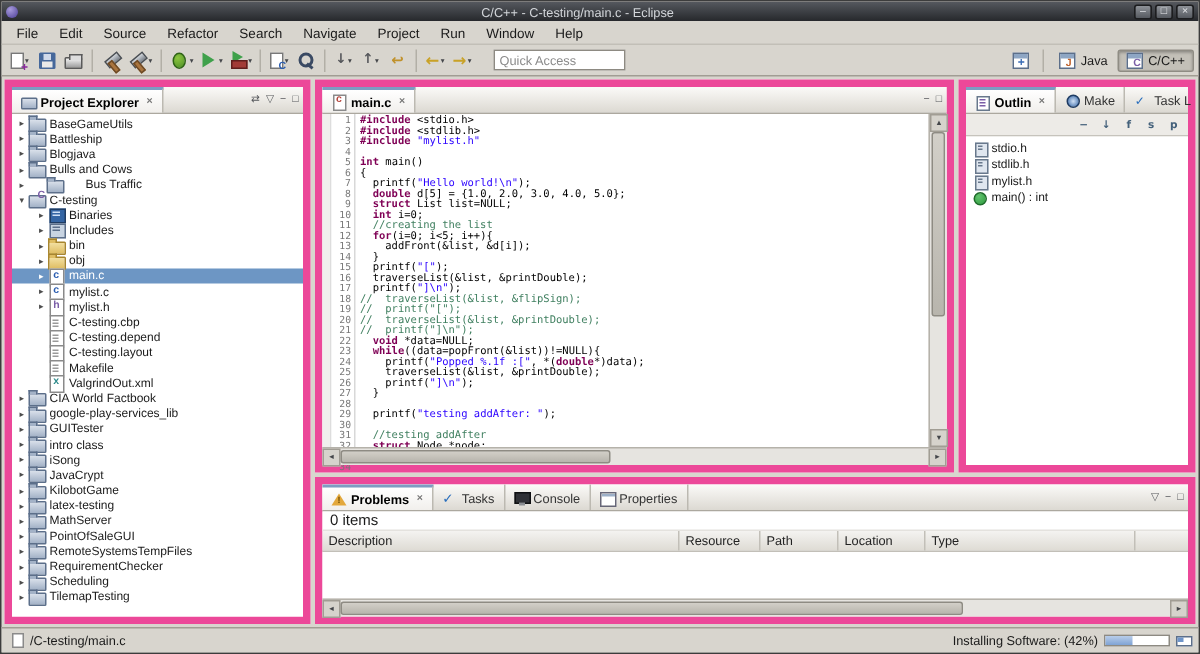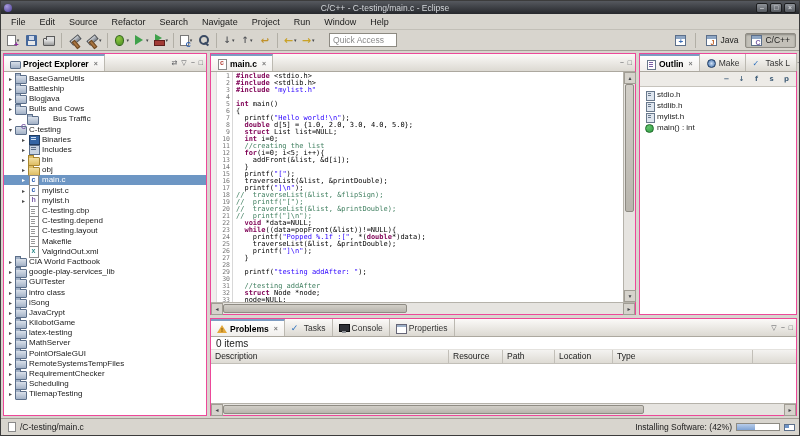--- a/index.html
+++ b/index.html
@@ -41,37 +41,37 @@
   .g-playbox::before{content:"";position:absolute;top:0;left:2px;border-left:7px solid #3fa14b;border-top:4px solid transparent;border-bottom:4px solid transparent;}
   .g-playbox::after{content:"";position:absolute;bottom:0;left:1px;width:9px;height:4px;background:#a23b36;border:1px solid #5f1f1c;}
   .g-magnifier{width:12px;height:12px;}
   .g-magnifier::before{content:"";position:absolute;top:1px;left:1px;width:6px;height:6px;border:2px solid #3a4a63;border-radius:50%;}
   .g-magnifier::after{content:"";position:absolute;bottom:1px;right:1px;width:5px;height:2px;background:#3a4a63;transform:rotate(40deg);}
   .g-adown::before{content:"↓";font:bold 9px/13px "DejaVu Sans",sans-serif;color:#55575b;}
   .g-aup::before{content:"↑";font:bold 9px/13px "DejaVu Sans",sans-serif;color:#55575b;}
   .g-ledit::before{content:"↩";font:bold 10px/13px "DejaVu Sans",sans-serif;color:#c0912a;}
   .g-aback::before{content:"←";font:bold 11px/13px "DejaVu Sans",sans-serif;color:#c9a227;}
   .g-afwd::before{content:"→";font:bold 11px/13px "DejaVu Sans",sans-serif;color:#c9a227;}
-  .qa-input{margin-left:12px;width:68px;height:14px;border:1px solid #8d8a82;background:#fff;font:8.5px "Liberation Sans",sans-serif;padding:0 3px;color:#333;}
+  .qa-input{margin-left:12px;width:88px;height:14px;border:1px solid #8d8a82;background:#fff;font:8.5px "Liberation Sans",sans-serif;padding:0 3px;color:#333;}
   .qa-input::placeholder{color:#8b8b8b;}
   .persp{margin-left:auto;display:flex;align-items:center;}
   .pbtn{display:flex;align-items:center;gap:3px;padding:1px 5px;margin-left:1px;border:1px solid transparent;border-radius:2px;}
   .pbtn.active{background:#c3c0b8;border-color:#8f8c84;box-shadow:inset 0 1px 2px rgba(0,0,0,.3);}
   .plabel{font-size:8.5px;}
   .g-persp-new,.g-persp-java,.g-persp-cpp{width:11px;height:11px;background:#fff;border:1px solid #5c6f8a;}
   .g-persp-new::before,.g-persp-java::before,.g-persp-cpp::before{content:"";position:absolute;top:0;left:0;right:0;height:3px;background:#8ea6c4;}
   .g-persp-new::after{content:"+";position:absolute;left:2px;top:2px;font:bold 8px/8px "Liberation Sans",sans-serif;color:#3b6db5;}
   .g-persp-java::after{content:"J";position:absolute;left:3px;top:3px;font:bold 7px/8px "Liberation Sans",sans-serif;color:#c0622b;}
   .g-persp-cpp::after{content:"C";position:absolute;left:3px;top:3px;font:bold 7px/8px "Liberation Sans",sans-serif;color:#7b5ea7;}
 
   
   .main{flex:1;display:flex;min-height:0;padding:2px;}
   .sash-v{width:3px;flex:none;}
   .sash-h{height:3px;flex:none;}
-  .panel{border:1px solid #ec4899;background:#fff;display:flex;flex-direction:column;min-height:0;min-width:0;}
+  .panel{border:5px solid #ec4899;background:#fff;display:flex;flex-direction:column;min-height:0;min-width:0;}
 
   .panel-tabs{height:18px;flex:none;background:linear-gradient(#fbfaf8,#dcd9d2);border-bottom:1px solid #aca89f;display:flex;align-items:stretch;}
   .ptab{display:flex;align-items:center;gap:3px;padding:0 6px;border-right:1px solid #bcb9b1;font-size:8.5px;color:#333;white-space:nowrap;}
   .ptab.active{background:linear-gradient(#ffffff,#f1efec);font-weight:bold;border-top:2px solid #7d9cc2;color:#000;}
   .tclose{font-size:7px;color:#777;margin-left:2px;}
   .hicons{margin-left:auto;display:flex;align-items:center;padding-right:3px;gap:4px;}
   .hic{font-size:7px;color:#55575b;line-height:10px;}
 
   
   .explorer{width:204px;flex:none;}

